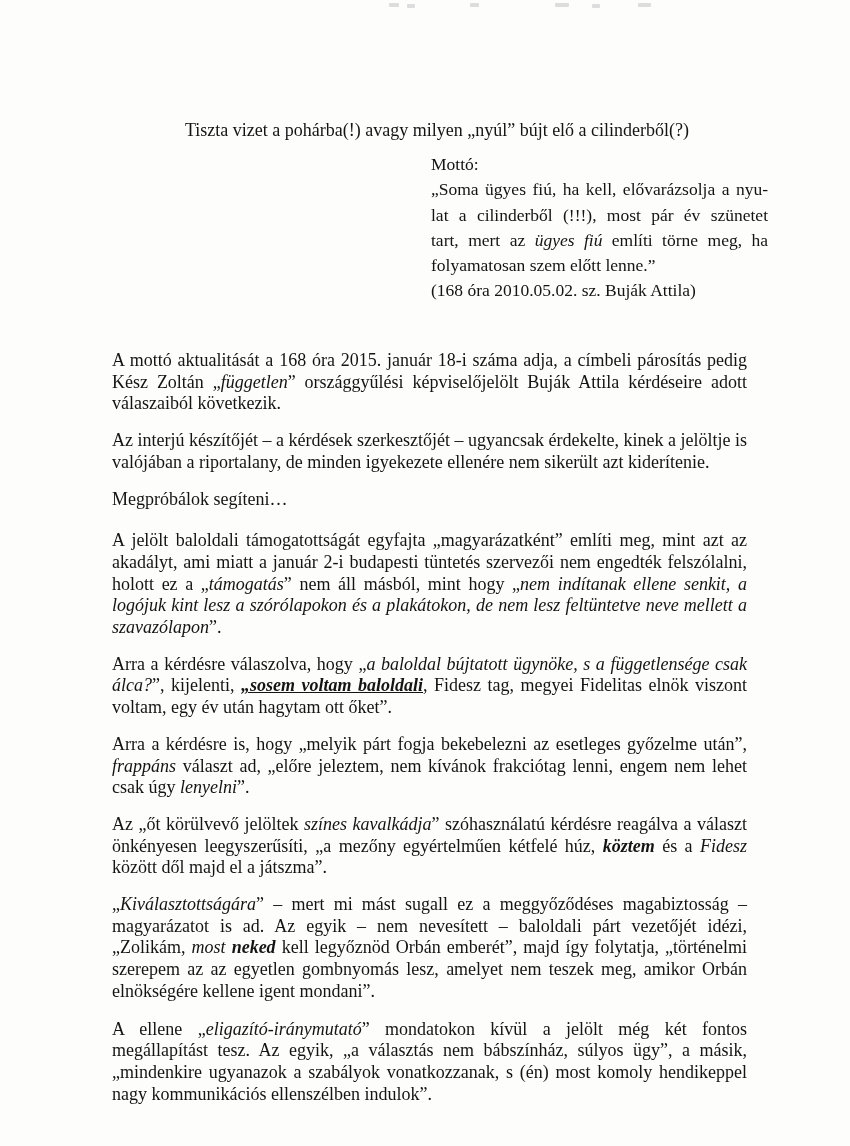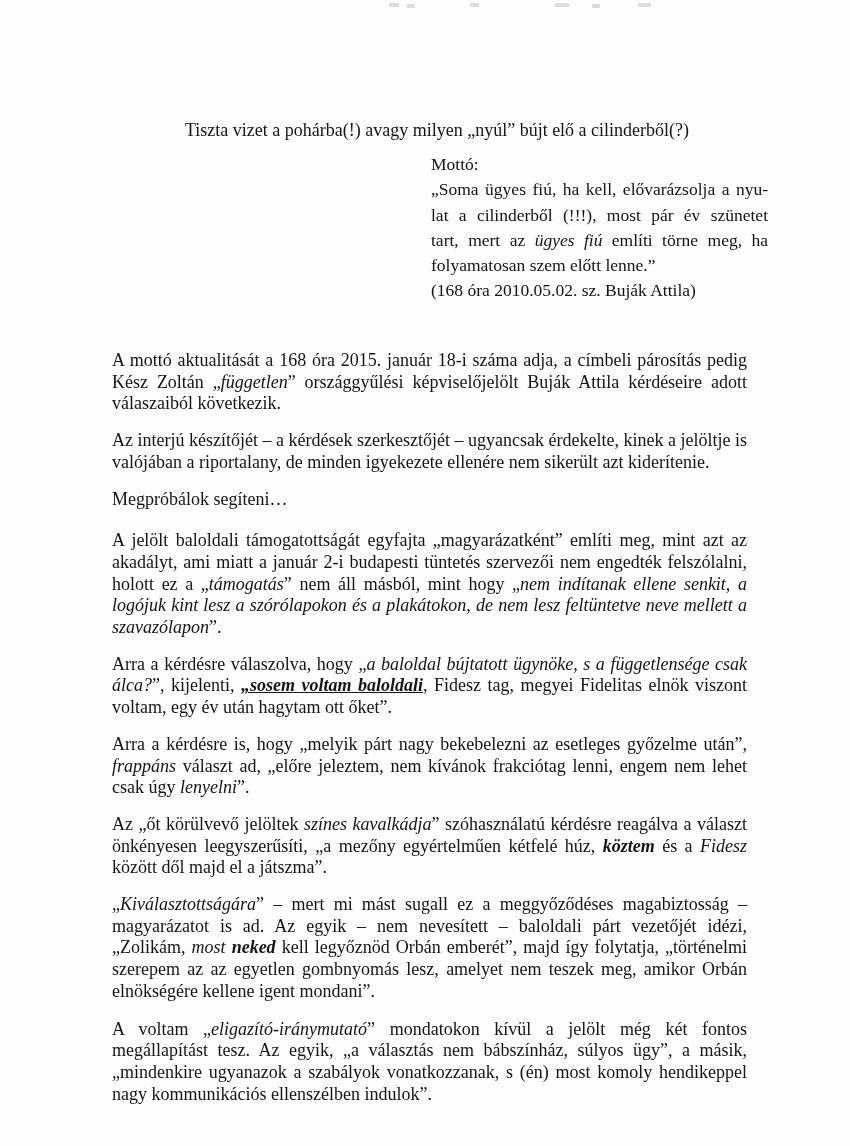--- a/index.html
+++ b/index.html
@@ -67,24 +67,24 @@
 
     <div class="block">
       <p class="para"><span class="run-n">A mottó aktualitását a 168 óra 2015. január 18-i száma adja, a címbeli párosítás pedig Kész Zoltán „</span><span class="run-i">független</span><span class="run-n">” országgyűlési képviselőjelölt Buják Attila kérdéseire adott válaszaiból következik.</span></p>
       <p class="para"><span class="run-n">Az interjú készítőjét – a kérdések szerkesztőjét – ugyancsak érdekelte, kinek a jelöltje is valójában a riportalany, de minden igyekezete ellenére nem sikerült azt kiderítenie.</span></p>
       <p class="para"><span class="run-n">Megpróbálok segíteni…</span></p>
     </div>
 
     <div class="block gap-lg">
       <p class="para"><span class="run-n">A jelölt baloldali támogatottságát egyfajta „magyarázatként” említi meg, mint azt az akadályt, ami miatt a január 2-i budapesti tüntetés szervezői nem engedték felszólalni, holott ez a „</span><span class="run-i">támogatás</span><span class="run-n">” nem áll másból, mint hogy „</span><span class="run-i">nem indítanak ellene senkit, a logójuk kint lesz a szórólapokon és a plakátokon, de nem lesz feltüntetve neve mellett a szavazólapon</span><span class="run-n">”.</span></p>
       <p class="para"><span class="run-n">Arra a kérdésre válaszolva, hogy „</span><span class="run-i">a baloldal bújtatott ügynöke, s a függetlensége csak álca?</span><span class="run-n">”, kijelenti, </span><span class="run-biu">„sosem voltam baloldali</span><span class="run-n">, Fidesz tag, megyei Fidelitas elnök viszont voltam, egy év után hagytam ott őket”.</span></p>
-      <p class="para"><span class="run-n">Arra a kérdésre is, hogy „melyik párt nagy bekebelezni az esetleges győzelme után”, </span><span class="run-i">frappáns</span><span class="run-n"> választ ad, „előre jeleztem, nem kívánok frakciótag lenni, engem nem lehet csak úgy </span><span class="run-i">lenyelni</span><span class="run-n">”.</span></p>
+      <p class="para"><span class="run-n">Arra a kérdésre is, hogy „melyik párt fogja bekebelezni az esetleges győzelme után”, </span><span class="run-i">frappáns</span><span class="run-n"> választ ad, „előre jeleztem, nem kívánok frakciótag lenni, engem nem lehet csak úgy </span><span class="run-i">lenyelni</span><span class="run-n">”.</span></p>
       <p class="para"><span class="run-n">Az „őt körülvevő jelöltek </span><span class="run-i">színes kavalkádja</span><span class="run-n">” szóhasználatú kérdésre reagálva a választ önkényesen leegyszerűsíti, „a mezőny egyértelműen kétfelé húz, </span><span class="run-bi">köztem</span><span class="run-n"> és a </span><span class="run-i">Fidesz</span><span class="run-n"> között dől majd el a játszma”.</span></p>
       <p class="para"><span class="run-n">„</span><span class="run-i">Kiválasztottságára</span><span class="run-n">” – mert mi mást sugall ez a meggyőződéses magabiztosság – magyarázatot is ad. Az egyik – nem nevesített – baloldali párt vezetőjét idézi, „Zolikám, </span><span class="run-i">most </span><span class="run-bi">neked</span><span class="run-n"> kell legyőznöd Orbán emberét”, majd így folytatja, „történelmi szerepem az az egyetlen gombnyomás lesz, amelyet nem teszek meg, amikor Orbán elnökségére kellene igent mondani”.</span></p>
     </div>
 
     <div class="block gap-md">
-      <p class="para"><span class="run-n">A voltam „</span><span class="run-i">eligazító-iránymutató</span><span class="run-n">” mondatokon kívül a jelölt még két fontos megállapítást tesz. Az egyik, „a választás nem bábszínház, súlyos ügy”, a másik, „mindenkire ugyanazok a szabályok vonatkozzanak, s (én) most komoly hendikeppel nagy kommunikációs ellenszélben indulok”.</span></p>
+      <p class="para"><span class="run-n">A ellene „</span><span class="run-i">eligazító-iránymutató</span><span class="run-n">” mondatokon kívül a jelölt még két fontos megállapítást tesz. Az egyik, „a választás nem bábszínház, súlyos ügy”, a másik, „mindenkire ugyanazok a szabályok vonatkozzanak, s (én) most komoly hendikeppel nagy kommunikációs ellenszélben indulok”.</span></p>
     </div>
 
   </div>
 
 </div>
 
 </body></html>

